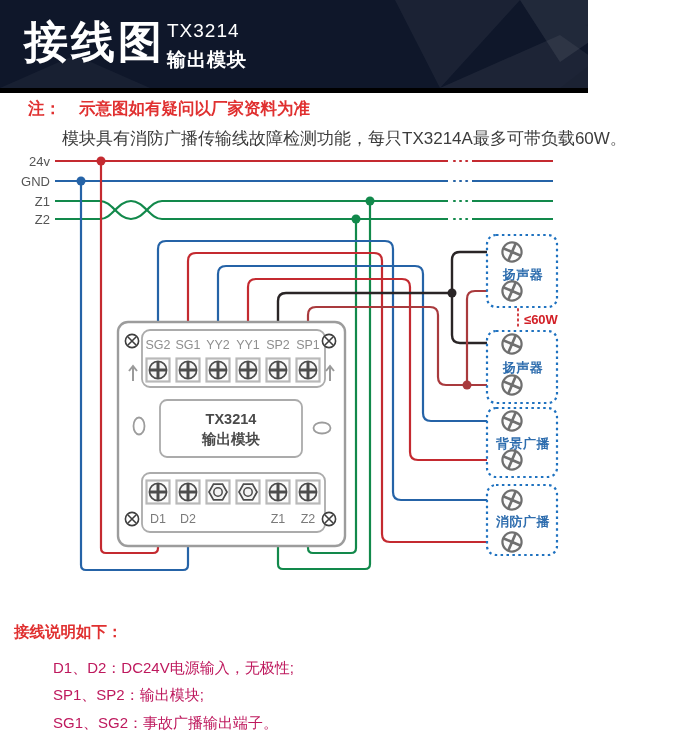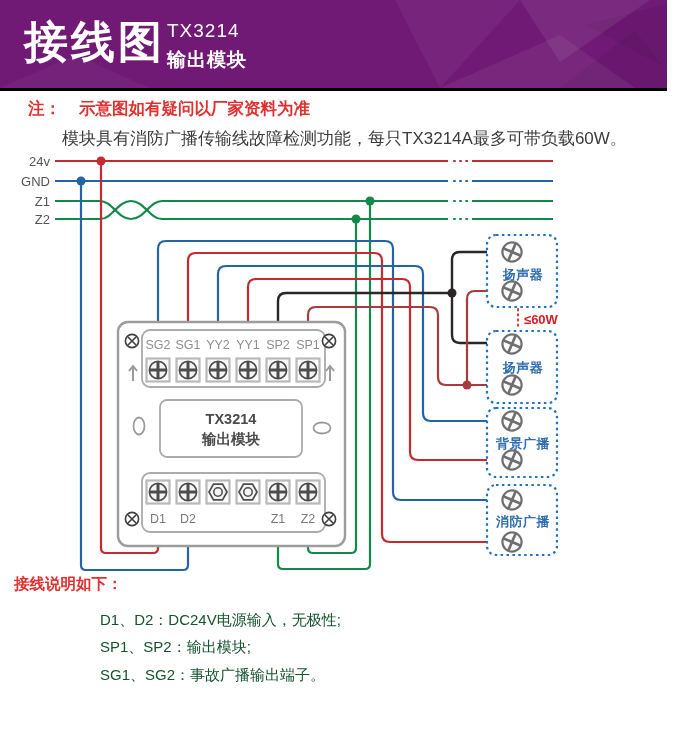--- a/index.html
+++ b/index.html
@@ -3,22 +3,22 @@
 <meta charset="utf-8">
 <style>
   html,body{margin:0;padding:0;}
   body{
     width:680px;height:732px;position:relative;overflow:hidden;
     background:#ffffff;
     font-family:"Liberation Sans","DejaVu Sans",sans-serif;
   }
   
   .header{
-    position:absolute;left:0;top:0;width:667px;height:88px;
-    background:#701a75;border-bottom:3px solid #000000;overflow:hidden;
+    position:absolute;left:0;top:0;width:588px;height:88px;
+    background:#0f172a;border-bottom:5px solid #000000;overflow:hidden;
   }
   .tri{position:absolute;left:0;top:0;width:680px;height:88px;}
   .t1{background:rgba(255,255,255,.05);clip-path:polygon(395px 0,520px 0,440px 88px);}
   .t2{background:rgba(255,255,255,.08);clip-path:polygon(520px 0,650px 0,560px 62px);}
   .t3{background:rgba(0,0,0,.05);clip-path:polygon(585px 25px,680px 0,680px 75px);}
   .t4{background:rgba(255,255,255,.06);clip-path:polygon(440px 88px,560px 35px,635px 88px);}
   .t5{background:rgba(0,0,0,.05);clip-path:polygon(635px 30px,680px 88px,560px 88px);}
   .t6{background:rgba(255,255,255,.04);clip-path:polygon(0 88px,75px 55px,150px 88px);}
   .header .title{
     position:absolute;left:24px;top:13px;margin:0;
@@ -47,22 +47,22 @@
   .term-label{font-size:12.5px;fill:#8f8f8f;text-anchor:middle;}
   .bterm-label{font-size:12.5px;fill:#7a7a7a;text-anchor:middle;}
   .module-name{font-size:14.5px;fill:#4a4a4a;font-weight:600;text-anchor:middle;}
   .device-box{fill:#ffffff;stroke:#1f72c0;stroke-width:2.2;stroke-dasharray:2.5 3.4;}
   .device-label{font-size:13px;fill:#2e6dae;font-weight:600;text-anchor:middle;letter-spacing:.5px;}
   .limit-line{stroke:#cc2a2f;stroke-width:1.8;fill:none;stroke-dasharray:1.5 3.6;stroke-linecap:round;}
   .limit-text{font-size:13px;fill:#d21f26;font-weight:bold;}
   .arrow{stroke:#9a9a9a;stroke-width:2;fill:none;}
   
   .instructions{position:absolute;left:14px;top:574px;width:650px;}
-  .ins-title{font-size:15.5px;font-weight:bold;color:#e03030;margin-bottom:11px;}
-  .ins-item{font-size:15px;color:#14532d;margin-left:86px;height:27.4px;line-height:27.4px;}
+  .ins-title{font-size:15.5px;font-weight:bold;color:#e03030;margin-bottom:11px;margin-top:48px;}
+  .ins-item{font-size:15px;color:#be185d;margin-left:39px;height:27.4px;line-height:27.4px;}
 </style>
 </head>
 <body>
 
 <div class="header">
   <div class="tri t1"></div>
   <div class="tri t2"></div>
   <div class="tri t3"></div>
   <div class="tri t4"></div>
   <div class="tri t5"></div>

